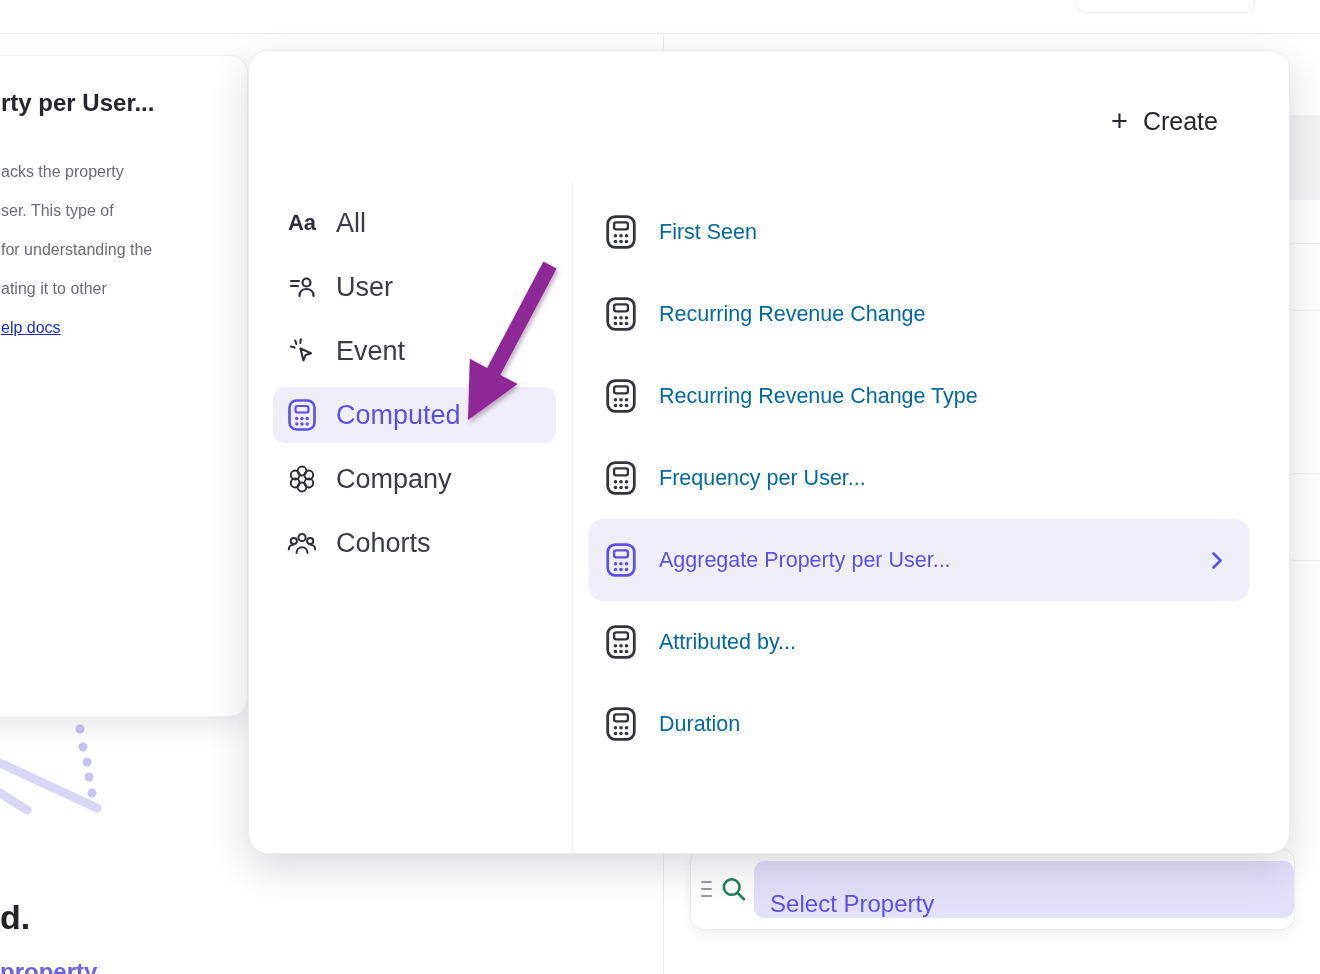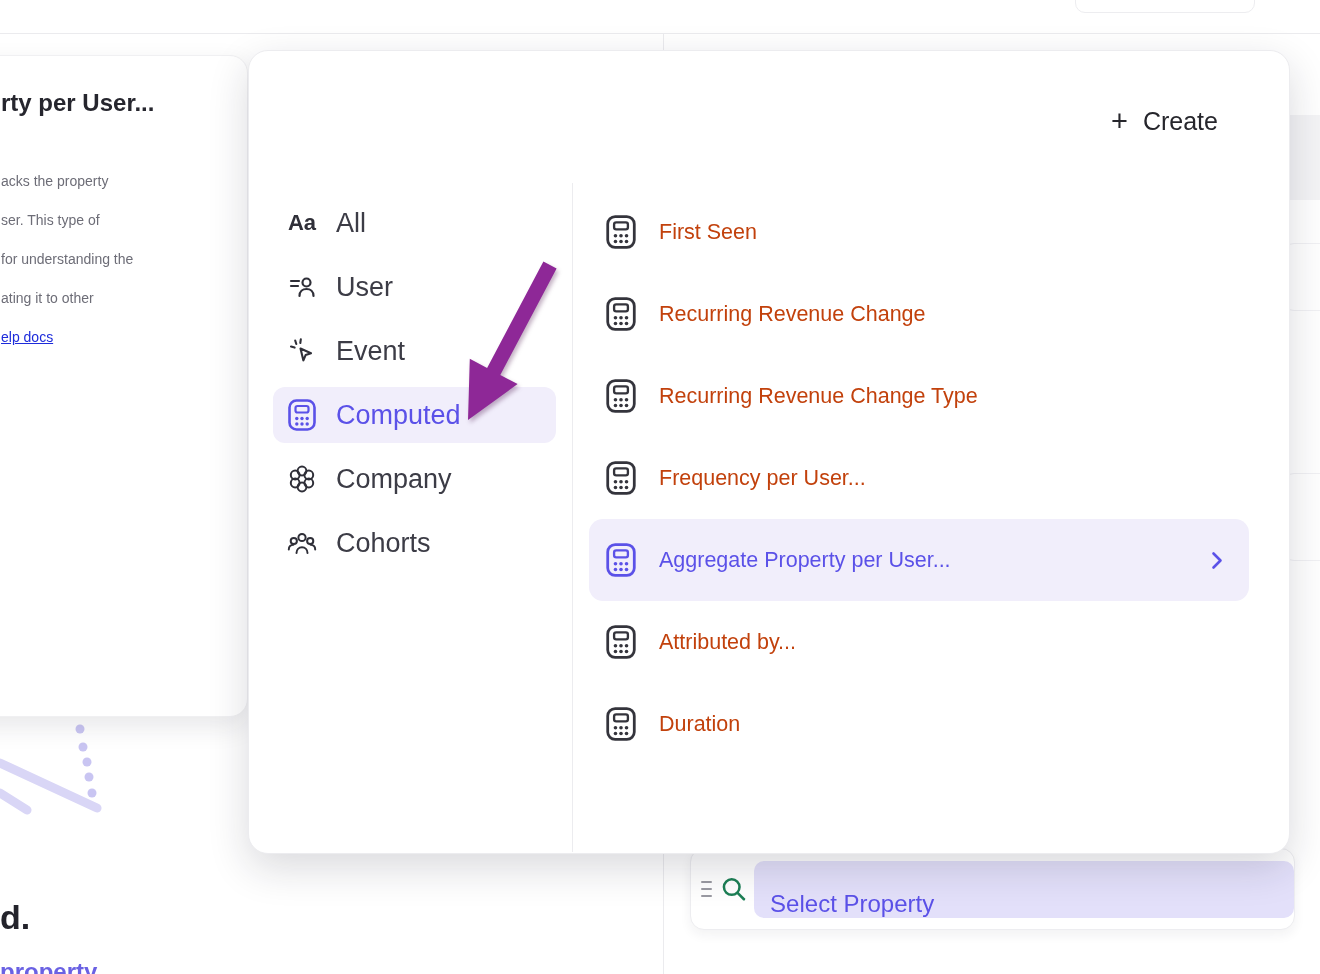--- a/index.html
+++ b/index.html
@@ -15,21 +15,21 @@
   .bg-rightband{left:1288px;top:115px;width:32px;height:85px;background:#f4f4f6;}
   .bg-edgecard1{left:1282px;top:243px;width:60px;height:66px;background:#fff;border:1px solid #f1f1f4;border-radius:12px;}
   .bg-edgecard2{left:1282px;top:473px;width:60px;height:86px;background:#fff;border:1px solid #f1f1f4;border-radius:12px;}
 
   
   .tooltip-card{left:-40px;top:55px;width:286px;height:660px;background:#fff;
                 border:1px solid #f0f0f2;border-radius:18px;
                 box-shadow:0 10px 26px rgba(30,30,50,.10);z-index:2;overflow:hidden;}
   .tooltip-inner{position:absolute;left:40px;top:0;width:230px;}
   .tooltip-title{position:absolute;left:0;top:33px;font-size:24px;font-weight:700;color:#26262e;white-space:nowrap;}
-  .tooltip-body{position:absolute;left:0;top:106px;font-size:14px;line-height:39px;color:#6d6d77;white-space:nowrap;}
+  .tooltip-body{position:absolute;left:0;top:96px;font-size:16px;line-height:39px;color:#6d6d77;white-space:nowrap;}
   .tooltip-link{color:#1d2bdb;text-decoration:underline;cursor:pointer;}
 
   
   .decor{left:0;top:714px;z-index:1;}
 
   
   .big-d{left:0;top:898px;font-size:34px;font-weight:700;color:#23232b;z-index:1;}
   .purple-frag{left:0;top:958px;font-size:24px;font-weight:600;color:#6a61e3;z-index:1;}
 
   
@@ -52,21 +52,21 @@
   .cat-row.selected{background:#f1eefb;text-align:center;}
   .cat-icon{width:30px;height:30px;display:flex;align-items:center;justify-content:center;flex:none;}
   .cat-label{margin-left:19px;font-size:27px;font-weight:500;color:#3c3c46;}
   .cat-row.selected .cat-label{color:#5b51e8;}
   .aa-glyph{font-size:22px;font-weight:600;color:#2f2f38;}
 
   .prop-col{position:absolute;left:340px;top:140px;width:660px;display:flex;flex-direction:column;}
   .prop-row{height:82px;border-radius:14px;display:flex;align-items:center;box-sizing:border-box;padding-left:17px;cursor:pointer;}
   .prop-row.selected{background:#f1eefb;}
   .prop-icon{width:32px;height:36px;flex:none;display:flex;align-items:center;}
-  .prop-label{margin-left:21px;font-size:21.5px;font-weight:500;color:#c2410c;}
+  .prop-label{margin-left:21px;font-size:21.5px;font-weight:500;color:#0369a1;}
   .prop-row.selected .prop-label{color:#5b51e8;}
   .prop-chevron{margin-left:auto;margin-right:26px;display:flex;align-items:center;}
 
   
   .arrow-svg{left:430px;top:235px;z-index:10;filter:drop-shadow(2px 3px 2px rgba(60,0,60,.30));}
 
   
   .select-card{left:690px;top:848px;width:605px;height:82px;background:#fff;border:1px solid #ededf0;
                border-radius:14px;box-shadow:0 5px 12px rgba(30,30,50,.06);z-index:3;
                display:flex;align-items:center;box-sizing:border-box;padding-left:10px;}

